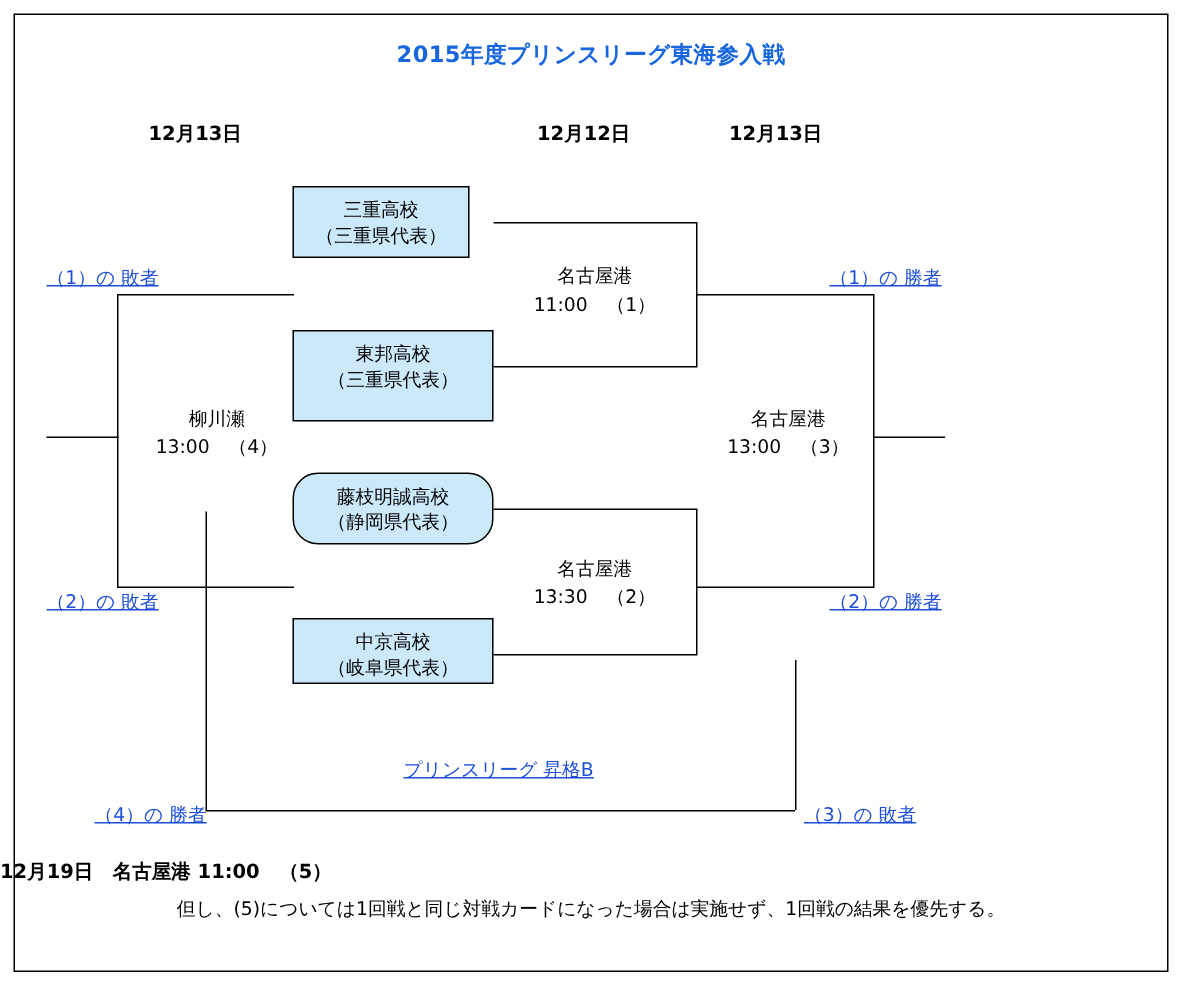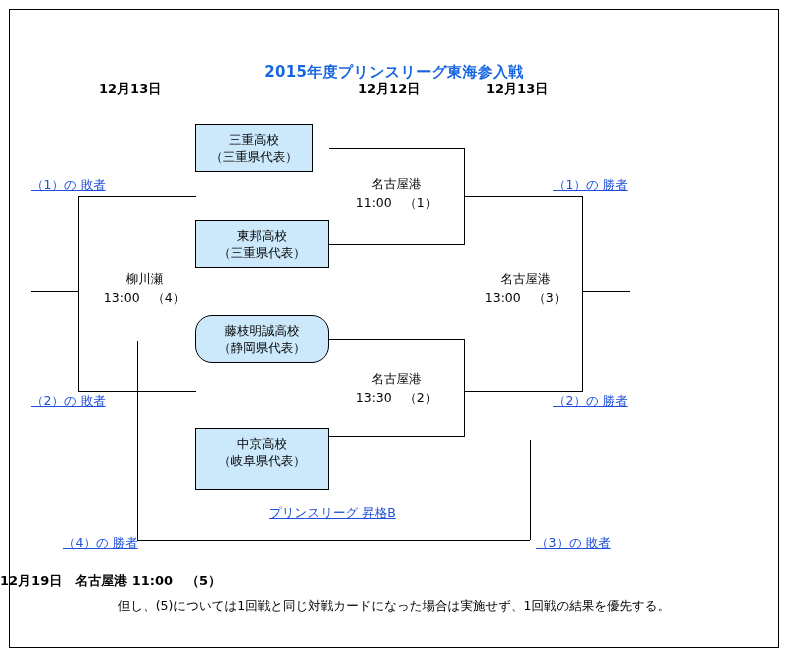--- a/index.html
+++ b/index.html
@@ -30,21 +30,20 @@
   .title {
     position: absolute;
     left: 0;
     top: 27px;
     width: 788px;
     text-align: center;
     color: #1766e0;
     font-size: 15px;
     font-weight: bold;
     letter-spacing: 0.3px;
-    margin-top: 36px;
   }
   .date-hdr {
     position: absolute;
     font-size: 13px;
     font-weight: bold;
     color: #000000;
     white-space: nowrap;
   }
   .tbox {
     position: absolute;
@@ -113,29 +112,29 @@
   <div class="title">2015年度プリンスリーグ東海参入戦</div>
 
   <div class="date-hdr" style="left:99px; top:80px;">12月13日</div>
   <div class="date-hdr" style="left:358px; top:80px;">12月12日</div>
   <div class="date-hdr" style="left:486px; top:80px;">12月13日</div>
 
   <div class="tbox" style="left:195px; top:124px; width:118px; height:48px;">
     <span class="l1">三重高校</span>
     <span class="l2">（三重県代表）</span>
   </div>
-  <div class="tbox" style="left:195px; top:220px; width:134px; height:48px;">
+  <div class="tbox" style="left:195px; top:220px; width:134px; height:61px;">
     <span class="l1">東邦高校</span>
     <span class="l2">（三重県代表）</span>
   </div>
   <div class="tbox" style="left:195px; top:315px; width:134px; height:48px;border-radius:17px;">
     <span class="l1">藤枝明誠高校</span>
     <span class="l2">（静岡県代表）</span>
   </div>
-  <div class="tbox" style="left:195px; top:428px; width:134px; height:62px;">
+  <div class="tbox" style="left:195px; top:412px; width:134px; height:44px;">
     <span class="l1">中京高校</span>
     <span class="l2">（岐阜県代表）</span>
   </div>
 
   <div class="ln h" style="left:329px; top:148px; width:135px;"></div>
   <div class="ln h" style="left:329px; top:244px; width:135px;"></div>
   <div class="ln v" style="left:464px; top:148px; height:97px;"></div>
   <div class="ln h" style="left:464px; top:196px; width:118px;"></div>
 
   <div class="ln h" style="left:329px; top:339px; width:135px;"></div>

